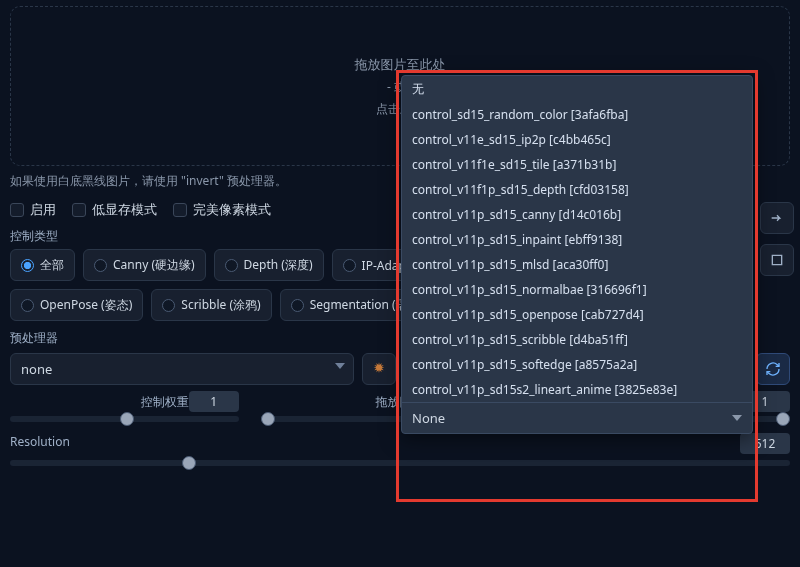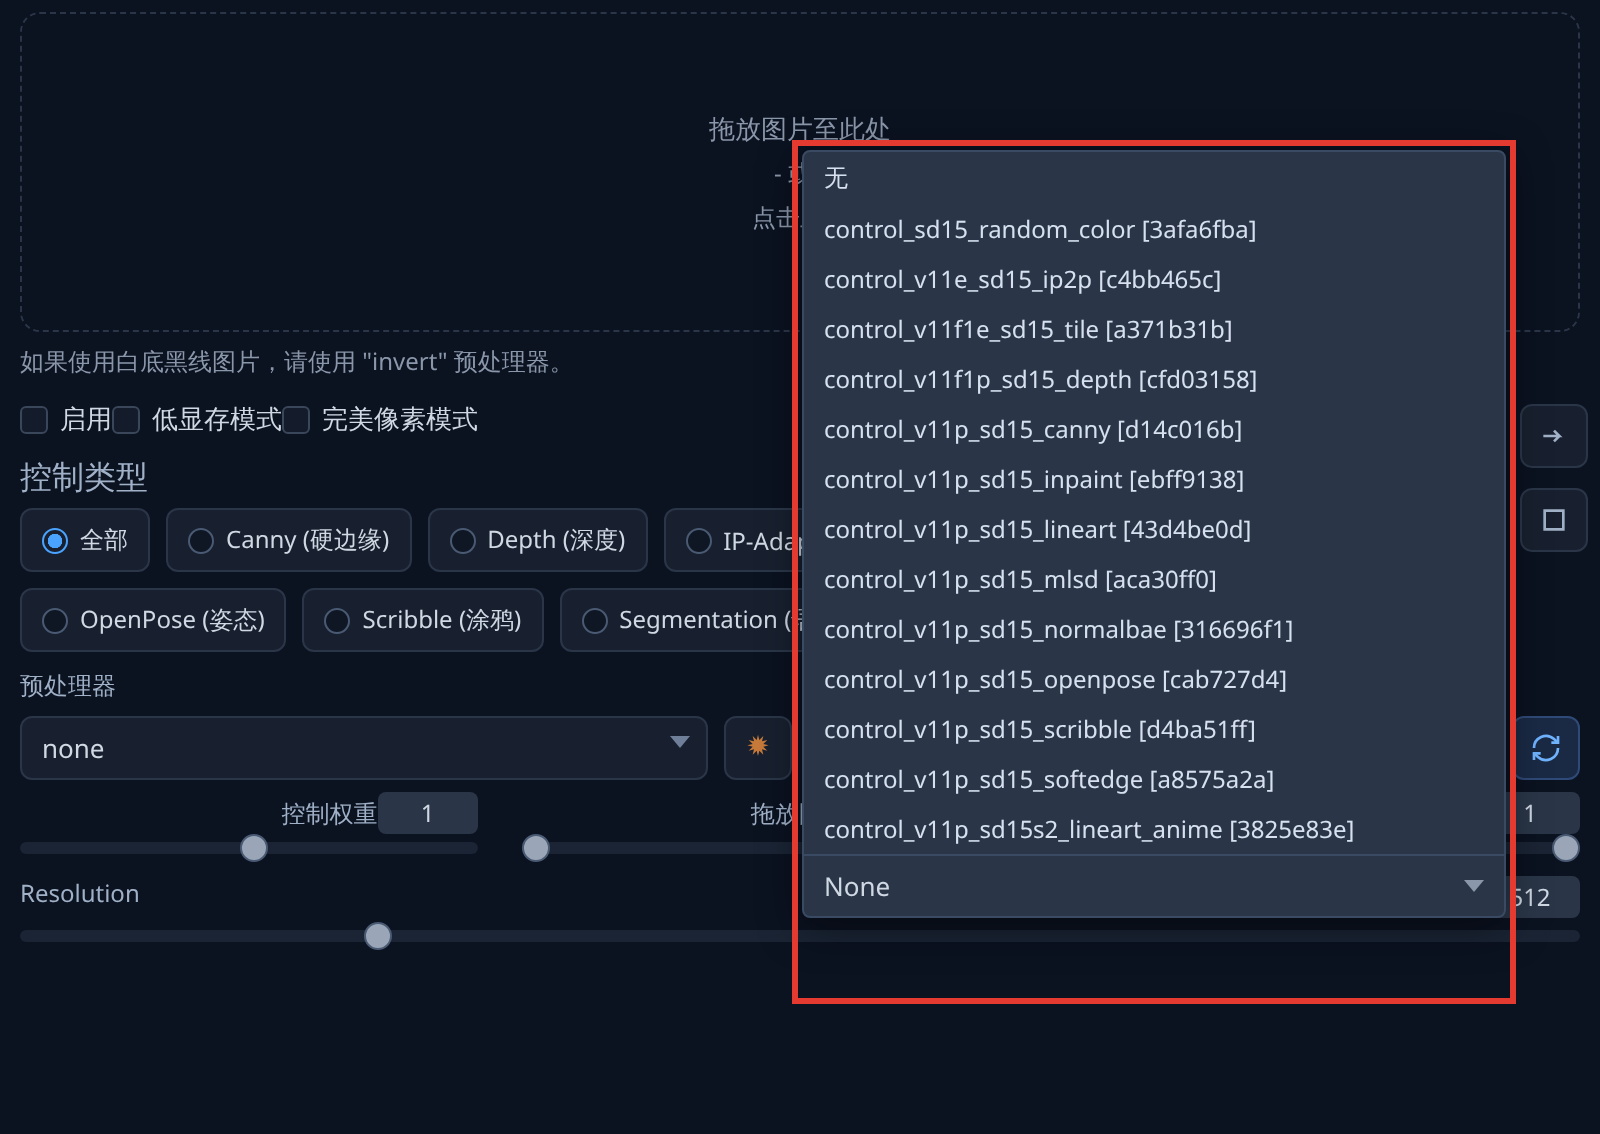--- a/index.html
+++ b/index.html
@@ -1,23 +1,23 @@
 <!DOCTYPE html>
 <html><head>
 <meta charset="utf-8">
 <style>
 *{box-sizing:border-box;margin:0;padding:0;font-family:system-ui,-apple-system,sans-serif}
 body{background:#0b1220;color:#cfd8e3;width:800px;height:567px;overflow:hidden;font-size:13px;position:relative}
 .dropzone{border:1px dashed #2a3648;border-radius:10px;margin:6px 10px;height:160px;display:flex;flex-direction:column;align-items:center;justify-content:center;color:#8a97aa;gap:4px}
 .dropzone .t2{font-size:12px}
 .hint{color:#8a97aa;font-size:12px;margin:6px 10px 10px}
-.row{display:flex;align-items:center;margin:8px 10px}
+.row{display:flex;align-items:center;gap:16px;margin:8px 10px}
 .chk{display:flex;align-items:center;gap:6px}
 .chk input{width:14px;height:14px;appearance:none;border:1px solid #3a4659;border-radius:3px;background:#141c2b}
-.section-label{margin:8px 10px 4px;font-size:16px;color:#9fb0c7}
+.section-label{margin:8px 10px 4px;font-size:12px;color:#9fb0c7}
 .pillrow{display:flex;flex-wrap:wrap;gap:8px;margin:4px 10px}
 .pill{display:flex;align-items:center;gap:6px;background:#18202f;border:1px solid #2a3648;border-radius:6px;padding:6px 10px;color:#cfd8e3;cursor:pointer;font-size:12px}
 .pill input{appearance:none;width:13px;height:13px;border:1px solid #4a5a73;border-radius:50%;background:#0f1725}
 .pill.selected input{border-color:#4aa3ff;background:radial-gradient(#4aa3ff 45%,transparent 48%)}
 .selectrow{display:flex;align-items:center;gap:8px;margin:6px 10px}
 .select{flex:1;position:relative;background:#18202f;border:1px solid #2a3648;border-radius:6px;height:32px;display:flex;align-items:center;padding:0 28px 0 10px}
 .select .caret{position:absolute;right:8px;top:9px;border-left:5px solid transparent;border-right:5px solid transparent;border-top:6px solid #6f7f99}
 .sqbtn{width:34px;height:32px;background:#18202f;border:1px solid #2a3648;border-radius:6px;display:flex;align-items:center;justify-content:center;cursor:pointer}
 .sqbtn.refresh{background:#1a2a45;border-color:#2f4a78}
 .sqbtn svg{width:16px;height:16px}
@@ -196,21 +196,20 @@
 
 <div class="popup">
   <div class="items" id="dditems">
       <div class="item first">无</div>
       <div class="item">control_sd15_random_color [3afa6fba]</div>
       <div class="item">control_v11e_sd15_ip2p [c4bb465c]</div>
       <div class="item">control_v11f1e_sd15_tile [a371b31b]</div>
       <div class="item">control_v11f1p_sd15_depth [cfd03158]</div>
       <div class="item">control_v11p_sd15_canny [d14c016b]</div>
       <div class="item">control_v11p_sd15_inpaint [ebff9138]</div>
-      <div class="item">control_v11p_sd15_lineart [43d4be0d]</div>
       <div class="item">control_v11p_sd15_mlsd [aca30ff0]</div>
       <div class="item">control_v11p_sd15_normalbae [316696f1]</div>
       <div class="item">control_v11p_sd15_openpose [cab727d4]</div>
       <div class="item">control_v11p_sd15_scribble [d4ba51ff]</div>
       <div class="item">control_v11p_sd15_softedge [a8575a2a]</div>
       <div class="item">control_v11p_sd15s2_lineart_anime [3825e83e]</div>
     </div>
   <div class="search">
     <input value="None" style="">
     <div class="caret"></div>

